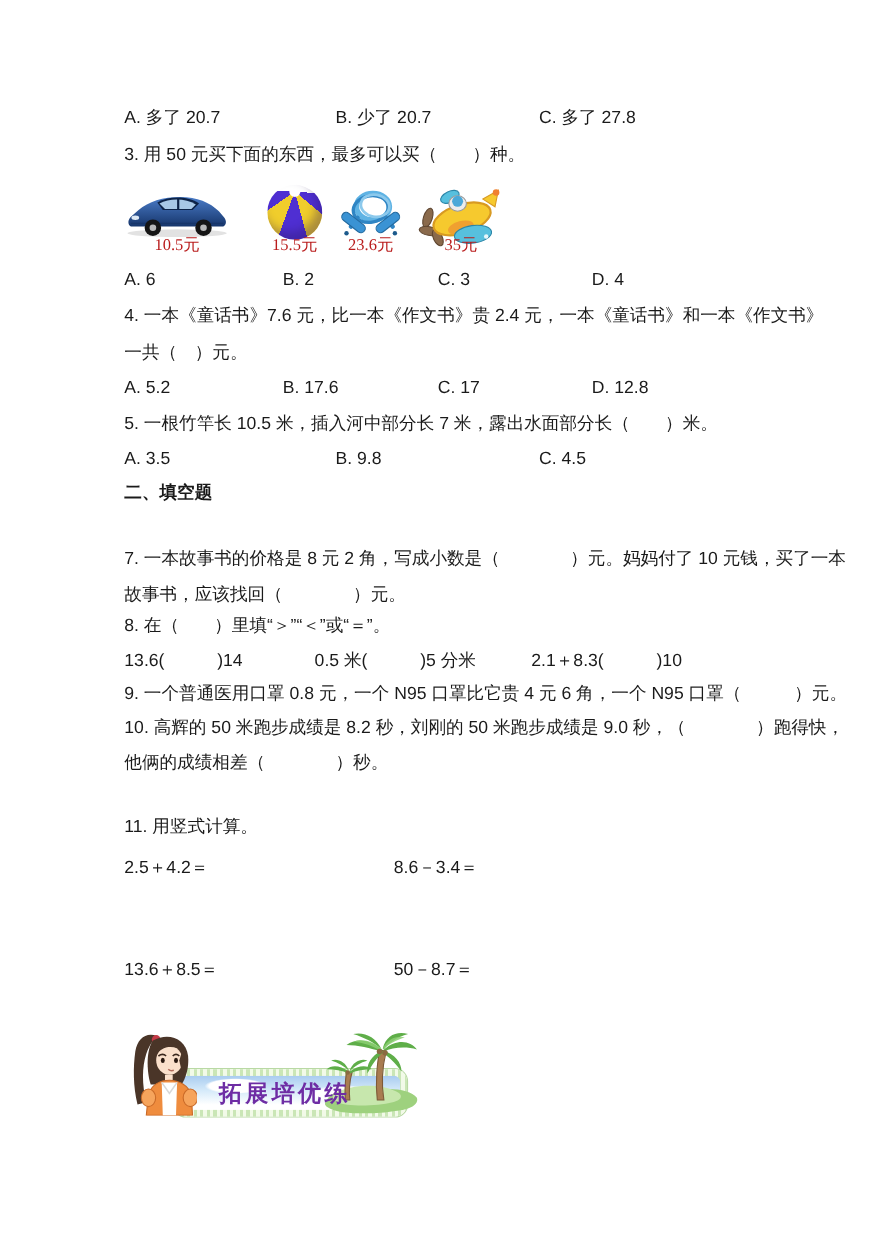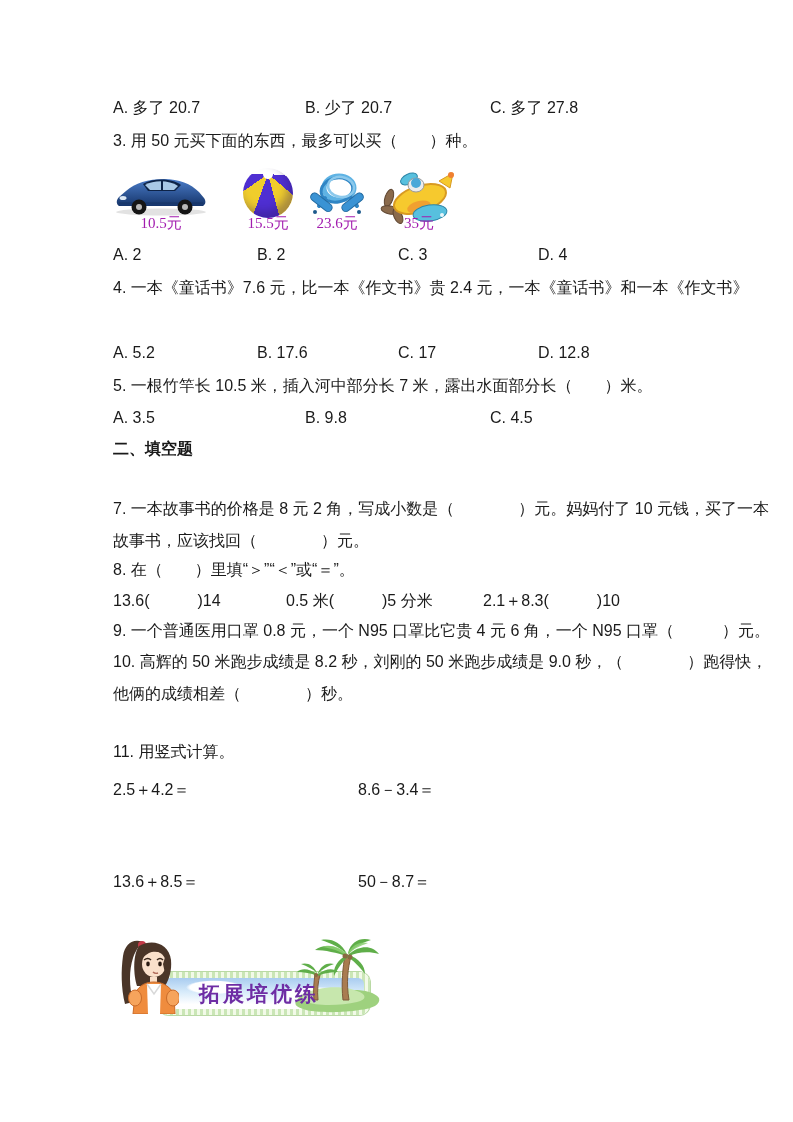--- a/index.html
+++ b/index.html
@@ -6,21 +6,21 @@
   .page{
     position:relative;width:791px;height:1122px;background:#ffffff;overflow:hidden;
     font-family:"Liberation Sans","DejaVu Sans",sans-serif;
     font-size:16px;color:#1a1a1a;
   }
   .row{position:absolute;left:113px;width:572px;white-space:nowrap;line-height:22px;}
   .opt{position:absolute;top:0;}
   .sec{font-weight:bold;}
   .price{
     position:absolute;top:46px;text-align:center;
-    font-family:"Liberation Serif","DejaVu Serif",serif;font-size:15px;color:#a21caf;
+    font-family:"Liberation Serif","DejaVu Serif",serif;font-size:15px;color:#b91c1c;
   }
   .imgbox{position:absolute;top:0;}
   
   .ball{
     position:absolute;left:130px;top:2px;width:50px;height:50px;border-radius:50%;
     background-color:#ffffff;
     background:
       radial-gradient(circle at 50% 12%, #ffffff 0 4.5px, rgba(255,255,255,0) 5.5px),
       conic-gradient(from 95deg at 50% 12%,
         #4f2fd2 0 35deg, #f0cd2c 35deg 70deg, #4f2fd2 70deg 105deg,
@@ -127,28 +127,31 @@
       </svg>
     </span>
 
     <span class="price" style="left:0;width:96px">10.5元</span>
     <span class="price" style="left:128px;width:54px">15.5元</span>
     <span class="price" style="left:194px;width:60px">23.6元</span>
     <span class="price" style="left:276px;width:60px">35元</span>
   </div>
 
   <div class="row" style="top:244px">
-    <span class="opt" style="left:0">A. 2</span>
+    <span class="opt" style="left:0">A. 6</span>
     <span class="opt" style="left:144px">B. 2</span>
     <span class="opt" style="left:285px">C. 3</span>
     <span class="opt" style="left:425px">D. 4</span>
   </div>
 
   <div class="row" style="top:277px">
     <span>4. 一本《童话书》7.6 元，比一本《作文书》贵 2.4 元，一本《童话书》和一本《作文书》</span>
+  </div>
+  <div class="row" style="top:310px">
+    <span>一共（　）元。</span>
   </div>
   <div class="row" style="top:342px">
     <span class="opt" style="left:0">A. 5.2</span>
     <span class="opt" style="left:144px">B. 17.6</span>
     <span class="opt" style="left:285px">C. 17</span>
     <span class="opt" style="left:425px">D. 12.8</span>
   </div>
 
   <div class="row" style="top:375px">
     <span>5. 一根竹竿长 10.5 米，插入河中部分长 7 米，露出水面部分长（　　）米。</span>

